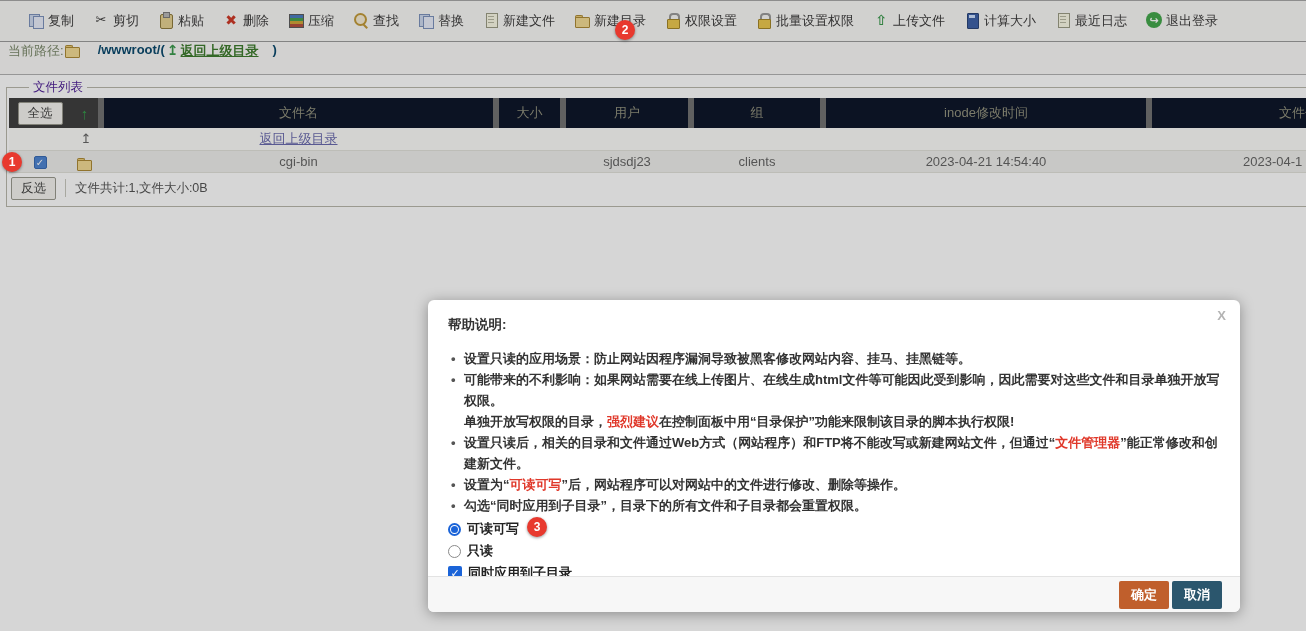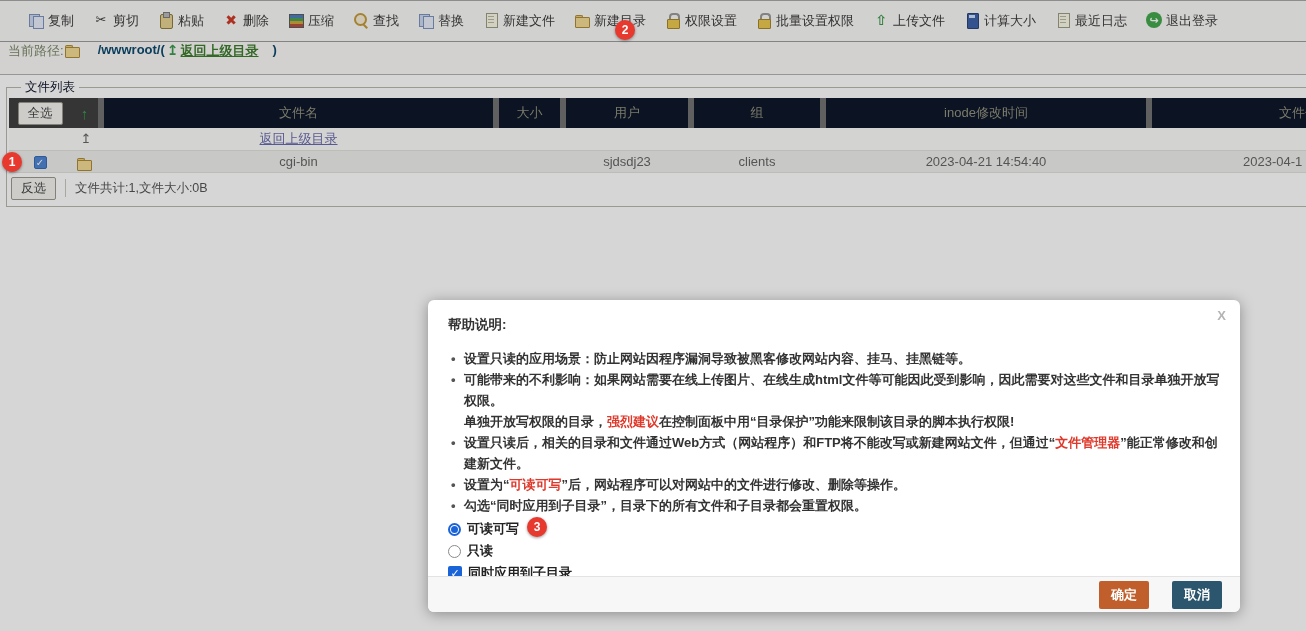--- a/index.html
+++ b/index.html
@@ -37,21 +37,21 @@
   .up{color:#3c9a4e;font-weight:bold;font-size:14px}
   .logout{background:#45a84d;border-radius:50%;color:#fff;font-size:11px;line-height:16px;text-align:center;font-weight:bold}
 
   .pathbar{height:33px;display:flex;align-items:flex-start;padding-left:8px;font-size:13px;
            border-bottom:1px solid #b3b3b3;background:#fbfaf8;color:#7c8a6c}
   .pathbar b{color:#0c4a6e;margin-left:14px}
   .pathbar .uparrow{color:#3c9a4e;font-weight:bold;font-size:14px;margin:0 2px}
   .pathbar a{color:var(--c-link);font-weight:bold;text-decoration:underline;cursor:pointer}
 
   fieldset.filelist{position:relative;margin:4px 0 0 6px;width:1490px;border:1px solid #b9b8ac;padding:2px 2px 4px 2px}
-  fieldset.filelist legend{font-size:12.5px;color:#0f172a;padding:0 4px;margin-left:12px}
+  fieldset.filelist legend{font-size:12.5px;color:#4c1d95;padding:0 4px;margin-left:20px}
   table.files{border-collapse:collapse;table-layout:fixed;width:1475px;font-size:13px}
   table.files th{height:30px;font-weight:normal;color:#93937f;background:#0f172a;border-left:6px solid #737373}
   table.files th.plain{background:#404040;border-left:none}
   table.files td{height:22px;color:#666;text-align:center;overflow:hidden;white-space:nowrap}
   tr.row-up{background:#fcfcfa}
   tr.row-file{background:#efefec;border-top:1px solid #e2e2da;border-bottom:1px solid #e2e2da}
   td.name-cell{text-align:left;color:#444}
   tr.row-up a{color:var(--c-rowlink);text-decoration:underline;cursor:pointer}
   .sortarrow{color:#35a04c;font-weight:bold;font-size:15px;cursor:pointer}
   .rowcheck{display:inline-block;width:13px;height:13px;background:#4f86d2;border:1px solid #3a6cb4;border-radius:2px;
@@ -76,21 +76,21 @@
   .red{color:var(--c-red)}
   .opts{margin-top:2px}
   .opt{display:flex;align-items:center;height:22px;font-weight:bold;color:#222;cursor:pointer;width:max-content}
   .radio{width:13px;height:13px;border:1px solid #8a8a8a;border-radius:50%;background:#fff;display:inline-block;position:relative;margin-right:6px;flex:0 0 13px}
   .radio.checked{border:2px solid var(--c-accent)}
   .radio.checked::after{content:"";position:absolute;inset:1px;background:var(--c-accent);border-radius:50%}
   .cbox{width:14px;height:14px;background:var(--c-accent);border-radius:2px;color:#fff;font-size:11px;line-height:14px;
         text-align:center;display:inline-block;margin-right:6px;flex:0 0 14px}
   .cbox::after{content:"✓"}
   .modal-footer{position:absolute;left:0;right:0;bottom:0;height:36px;background:#f7f7f7;border-top:1px solid #e3e3e3;
-                border-radius:0 0 6px 6px;display:flex;align-items:center;justify-content:flex-end;gap:23px;padding-right:18px}
+                border-radius:0 0 6px 6px;display:flex;align-items:center;justify-content:flex-end;gap:3px;padding-right:18px}
   .btn{border:none;color:#fff;font-size:13px;font-weight:bold;padding:5px 12px;border-radius:2px;cursor:pointer}
   .btn-ok{background:var(--c-ok)}
   .btn-cancel{background:var(--c-cancel)}
 
   .badge{position:absolute;width:20px;height:20px;border-radius:50%;background:var(--c-badge);color:#fff;
          font-size:12px;font-weight:bold;line-height:20px;text-align:center;z-index:20;box-shadow:0 1px 3px rgba(0,0,0,.4)}
   .badge.b1{left:2px;top:152px}
   .badge.b2{left:615px;top:20px}
   .badge.b3{left:527px;top:517px}
 </style>

